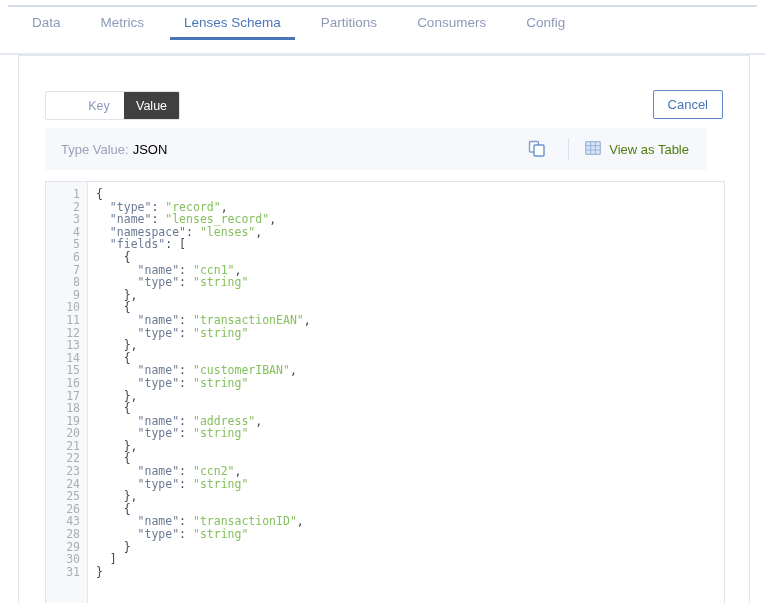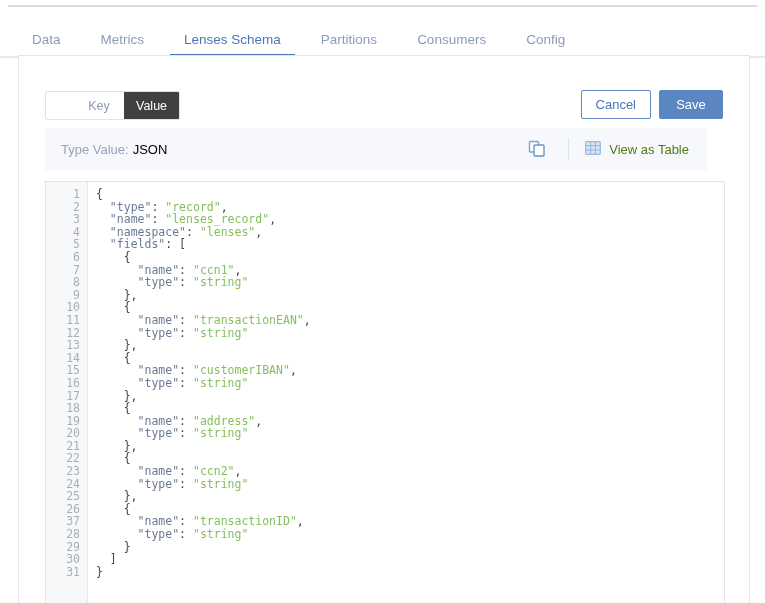--- a/index.html
+++ b/index.html
@@ -26,27 +26,26 @@
     height: 2px;
     background: #d5dbe8;
   }
 
   
   .tabbar {
     position: absolute;
     left: 0;
     top: 7px;
     width: 765px;
-    height: 34px;
+    height: 48px;
     border-bottom: 2px solid #e3e8f1;
     box-sizing: border-box;
     display: flex;
     align-items: flex-start;
     padding-left: 18px;
-    margin-top: 17px;
   }
   .tab {
     position: relative;
     height: 31px;
     display: flex;
     align-items: center;
     padding: 0 14px;
     margin-right: 12px;
     font-size: 13.5px;
     color: #8e9ab9;
@@ -271,21 +270,20 @@
 
   <div class="toolbar">
 
     <div class="segmented" id="segmented">
         <div class="seg">Key</div>
         <div class="seg active">Value</div>
       </div>
 
     <div class="btn-group">
       <div class="btn btn-secondary">Cancel</div>
-      <div class="btn btn-primary">Save</div>
     </div>
 
   </div>
 
   <div class="typebar">
     <div class="typebar-label">Type Value:</div>
     <div class="typebar-value">JSON</div>
 
     <div class="typebar-right">
 
@@ -335,21 +333,21 @@
         <div>17</div>
         <div>18</div>
         <div>19</div>
         <div>20</div>
         <div>21</div>
         <div>22</div>
         <div>23</div>
         <div>24</div>
         <div>25</div>
         <div>26</div>
-        <div>37</div>
+        <div>43</div>
         <div>28</div>
         <div>29</div>
         <div>30</div>
         <div>31</div>
       </div>
     <div class="code">
       <pre id="code"><span class="p">{</span>
 <span class="p">  </span><span class="k">"type"</span><span class="p">: </span><span class="s">"record"</span><span class="p">,</span>
 <span class="p">  </span><span class="k">"name"</span><span class="p">: </span><span class="s">"lenses_record"</span><span class="p">,</span>
 <span class="p">  </span><span class="k">"namespace"</span><span class="p">: </span><span class="s">"lenses"</span><span class="p">,</span>

